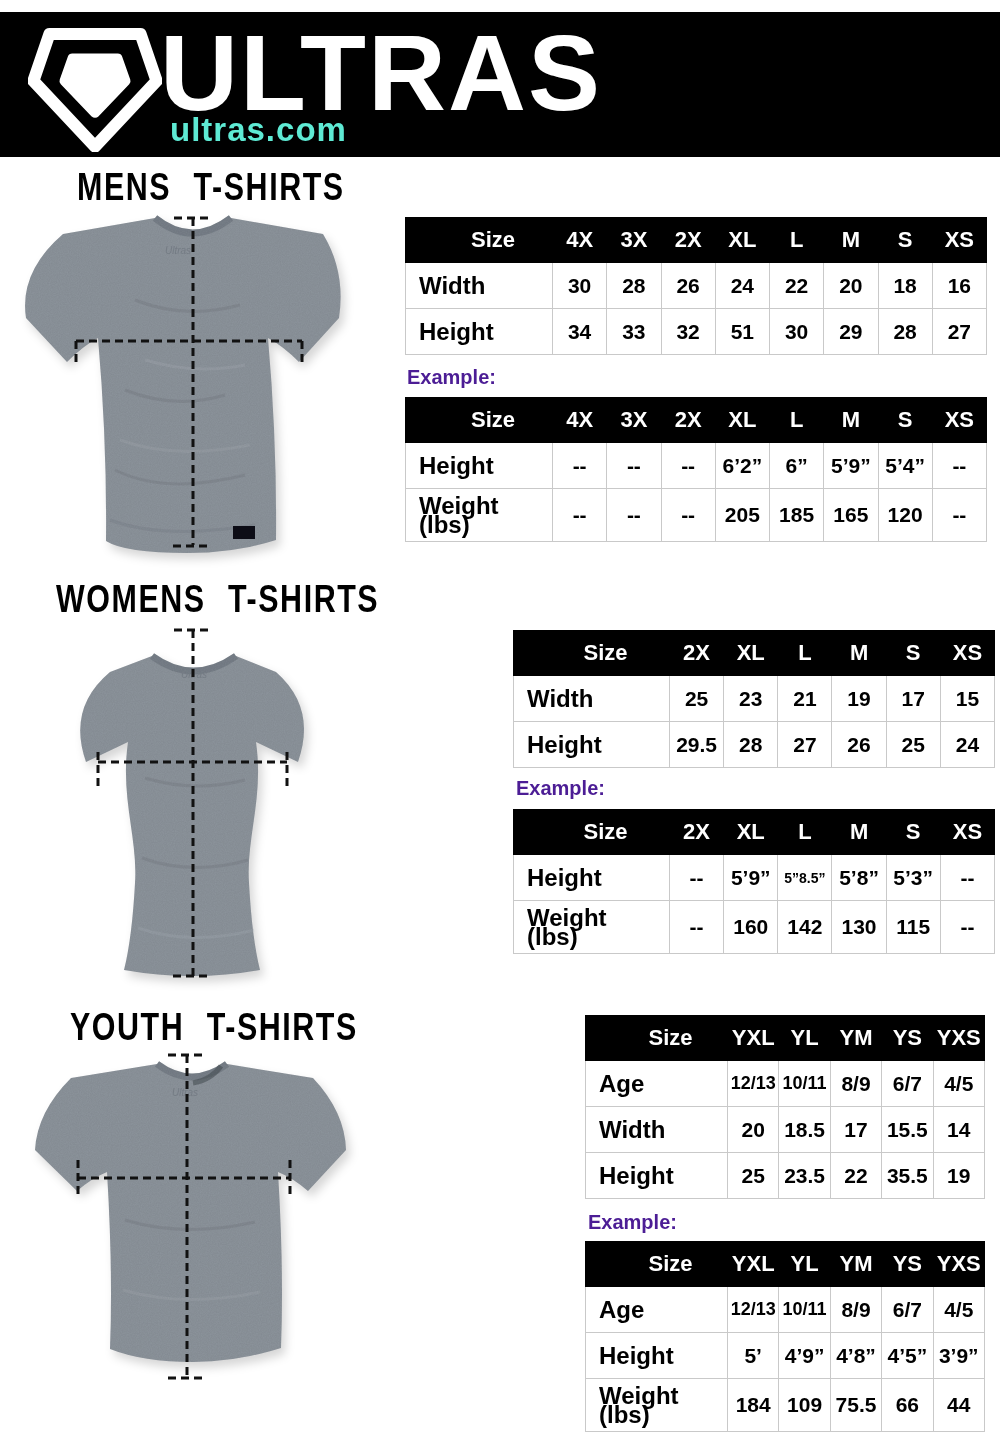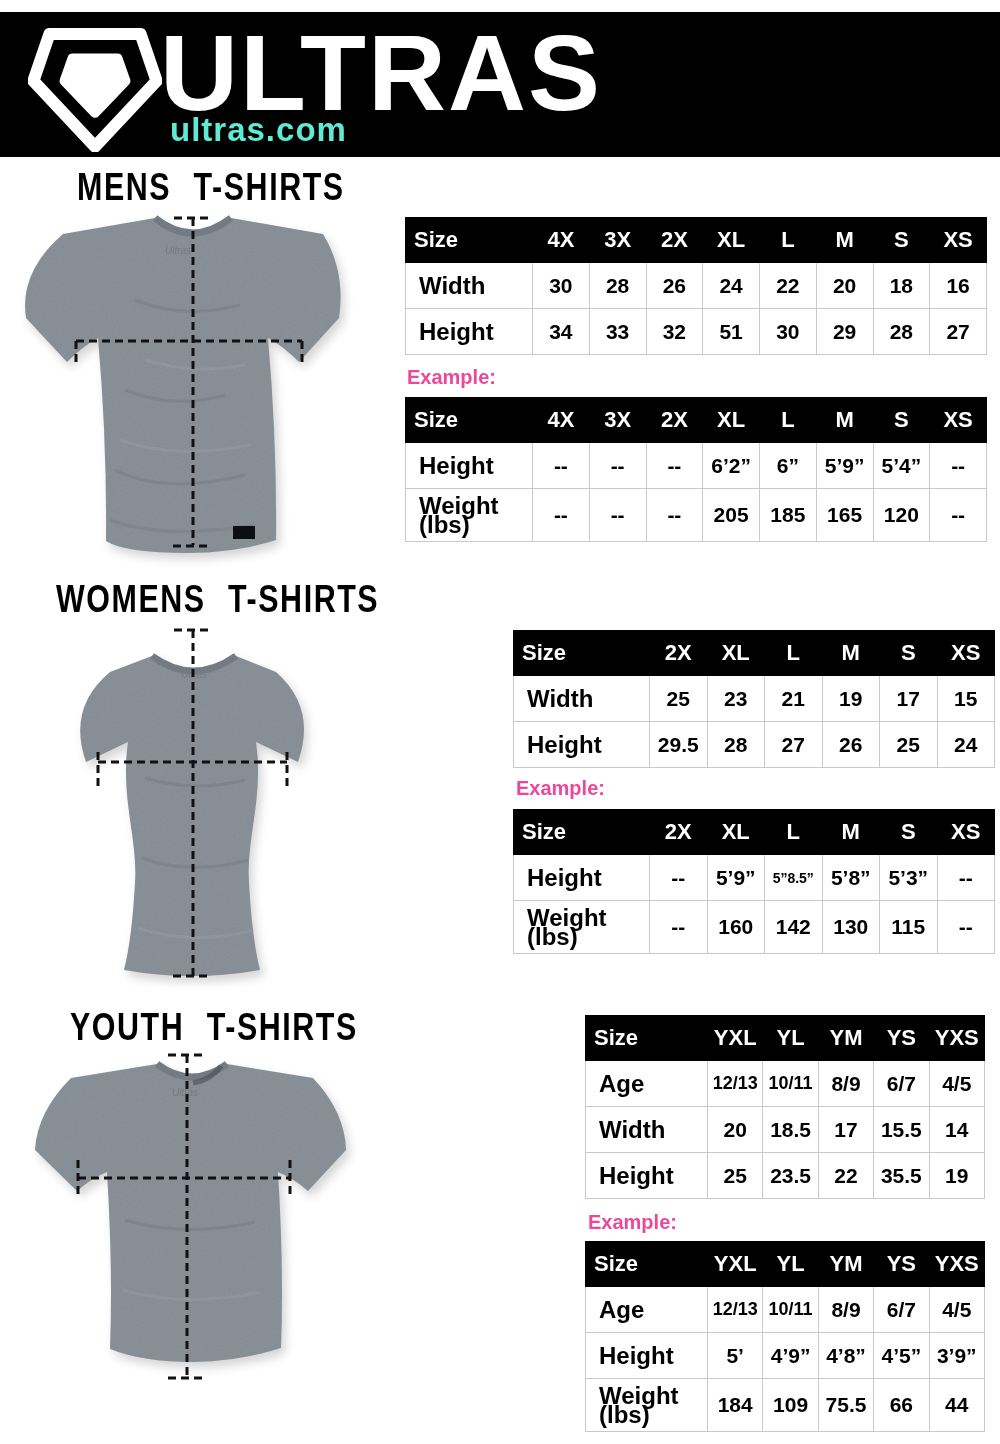--- a/index.html
+++ b/index.html
@@ -20,40 +20,40 @@
       transform:scaleX(0.78);transform-origin:0 0;}
   #title-mens{left:77px;top:167px;}
   #title-womens{left:56px;top:579px;}
   #title-youth{left:70px;top:1007px;}
 
   
   table.size-table{position:absolute;border-collapse:collapse;table-layout:fixed;
       background:#fff;border:1px solid #c9c9c9;}
   .size-table th{background:#000;color:#fff;font-size:22px;font-weight:bold;
       text-align:center;height:44px;padding:0;border:1px solid #000;}
-  .size-table th.lbl{text-align:left;padding-left:8px;margin-top:19px;}
+  .size-table th.lbl{text-align:center;padding-left:28px;margin-top:19px;}
   .size-table td{border:1px solid #c9c9c9;font-size:21px;font-weight:bold;
       text-align:center;height:45px;padding:0;color:#000;}
   .size-table td.lbl{text-align:left;padding-left:13px;font-size:24px;}
   .size-table td.two-line{font-size:24px;line-height:19px;height:52px;}
   .size-table td.sm-text{font-size:18px;}
   .size-table td.xs-text{font-size:14px;}
 
   .first-118 .lbl{width:118px;}
   .first-127 .lbl{width:127px;}
   .first-113 .lbl{width:113px;}
 
   #mens-size-table{left:405px;top:217px;width:582px;}
   #mens-example-table{left:405px;top:397px;width:582px;}
   #womens-size-table{left:513px;top:630px;width:482px;}
   #womens-example-table{left:513px;top:809px;width:482px;}
   #youth-size-table{left:585px;top:1015px;width:400px;}
   #youth-example-table{left:585px;top:1241px;width:400px;}
 
-  .example-label{position:absolute;font-size:20px;font-weight:bold;color:#ec4899;}
+  .example-label{position:absolute;font-size:20px;font-weight:bold;color:#4c1d95;}
   #mens-example-label{left:407px;top:366px;}
   #womens-example-label{left:516px;top:777px;}
   #youth-example-label{left:588px;top:1211px;}
 
   
   .shirt{position:absolute;filter:drop-shadow(4px 6px 5px rgba(0,0,0,0.16));}
   #shirt-mens{left:15px;top:210px;width:335px;height:345px;}
   #shirt-womens{left:40px;top:628px;width:310px;height:360px;}
   #shirt-youth{left:25px;top:1050px;width:335px;height:330px;}
 

